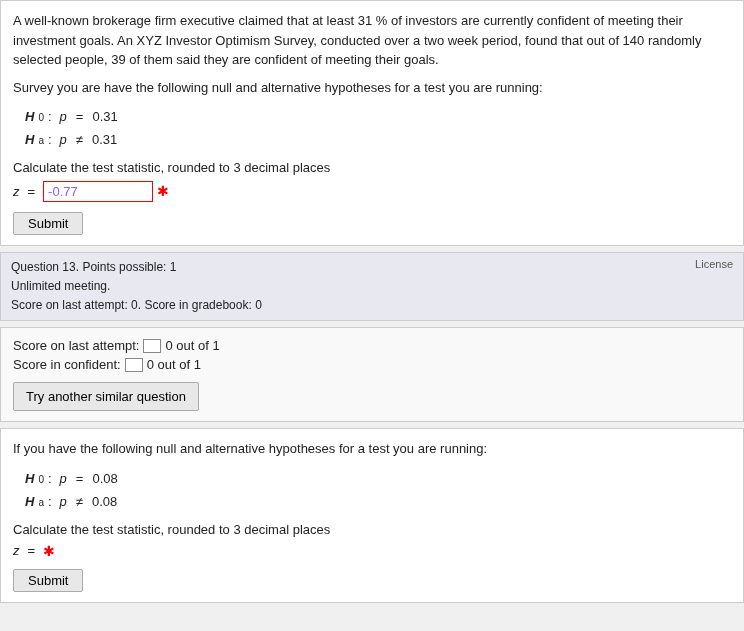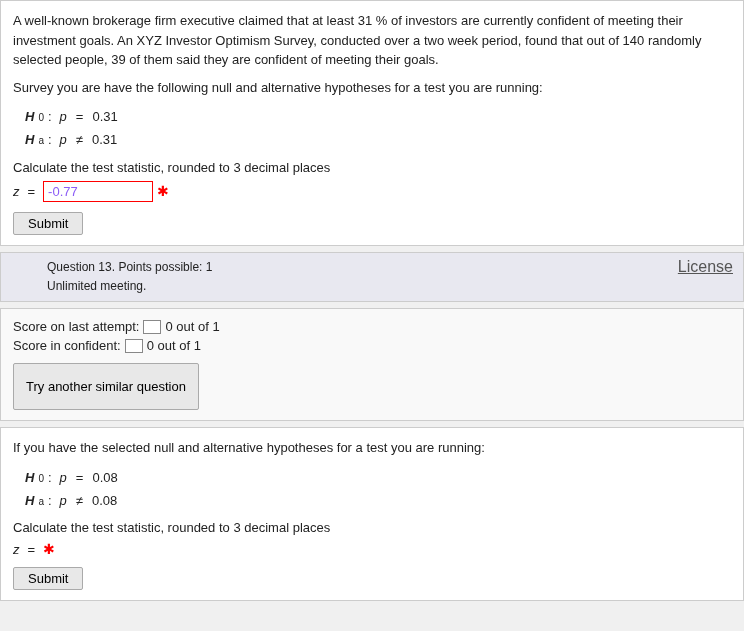--- a/index.html
+++ b/index.html
@@ -73,26 +73,24 @@
       border: 1px solid #ccc;
       padding: 5px 10px;
       display: flex;
       justify-content: space-between;
       align-items: flex-start;
       margin-bottom: 6px;
     }
     .meta-left {
       line-height: 1.6;
       font-size: 12px;
-      margin-left: 36px;
     }
     .meta-right {
-      font-size: 16px;
+      font-size: 11px;
       color: #555;
-      text-decoration: underline;
       cursor: pointer;
     }
     .score-block {
       background: #f9f9f9;
       border: 1px solid #ccc;
       padding: 10px 12px;
       margin-bottom: 6px;
     }
     .score-line {
       display: flex;
@@ -105,21 +103,21 @@
       display: inline-block;
       width: 18px;
       height: 14px;
       border: 1px solid #888;
       background: #fff;
       vertical-align: middle;
     }
     .try-btn {
       border: 1px solid #aaa;
       background: #e8e8e8;
-      padding: 15px 12px;
+      padding: 6px 12px;
       font-size: 13px;
       cursor: pointer;
       border-radius: 2px;
       margin-top: 6px;
     }
     
     sub { font-size: 10px; }
   </style>
 </head>
 <body>
@@ -158,40 +156,41 @@
       <span class="asterisk">✱</span>
     </div>
 
     <button class="submit-btn">Submit</button>
   </div>
 
   <div class="question-meta-bar">
     <div class="meta-left">
       <div>Question 13. Points possible: 1</div>
       <div>Unlimited meeting.</div>
+      <div>Score on last attempt: 0. Score in gradebook: 0</div>
     </div>
     <div class="meta-right">License</div>
   </div>
 
   <div class="score-block">
     <div class="score-line">
       <span>Score on last attempt:</span>
       <span class="score-box"></span>
       <span>0 out of 1</span>
     </div>
     <div class="score-line">
       <span>Score in confident:</span>
       <span class="score-box"></span>
       <span>0 out of 1</span>
     </div>
     <button class="try-btn">Try another similar question</button>
   </div>
 
   <div class="question-block">
-    <p class="question-text">If you have the selected null and alternative hypotheses for a test you are running:</p>
+    <p class="question-text">If you have the following null and alternative hypotheses for a test you are running:</p>
 
     <div class="hypothesis-block">
       <div class="hypothesis-line">
         <span style="font-style:italic;font-weight:bold;">H</span>
           <sub>0</sub>
           <span style="margin-right:4px;">:</span>
           <span style="font-style:italic;">p</span>
           <span style="margin:0 5px;">=</span>
           <span>0.08</span>
       </div>

